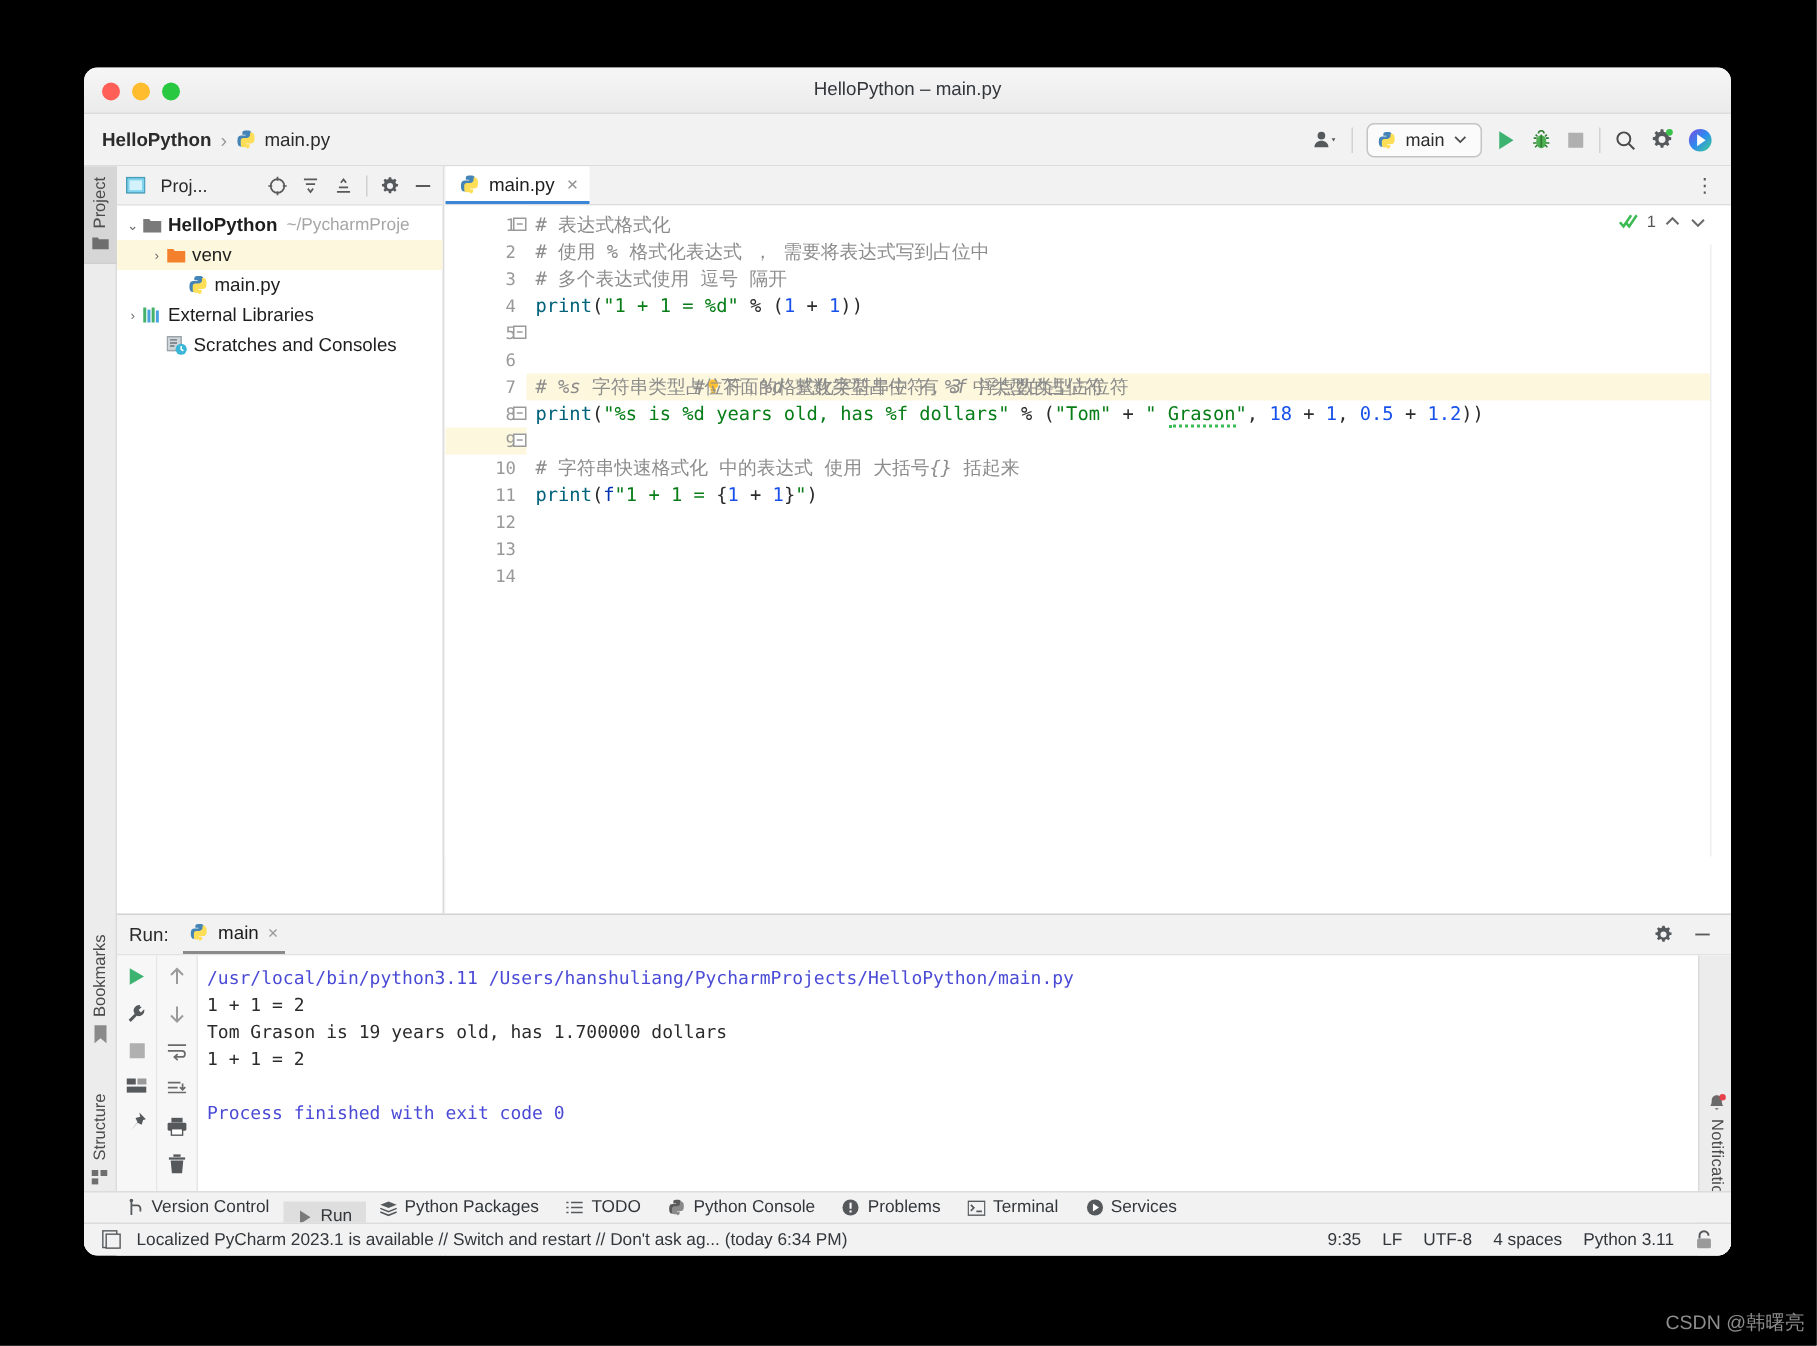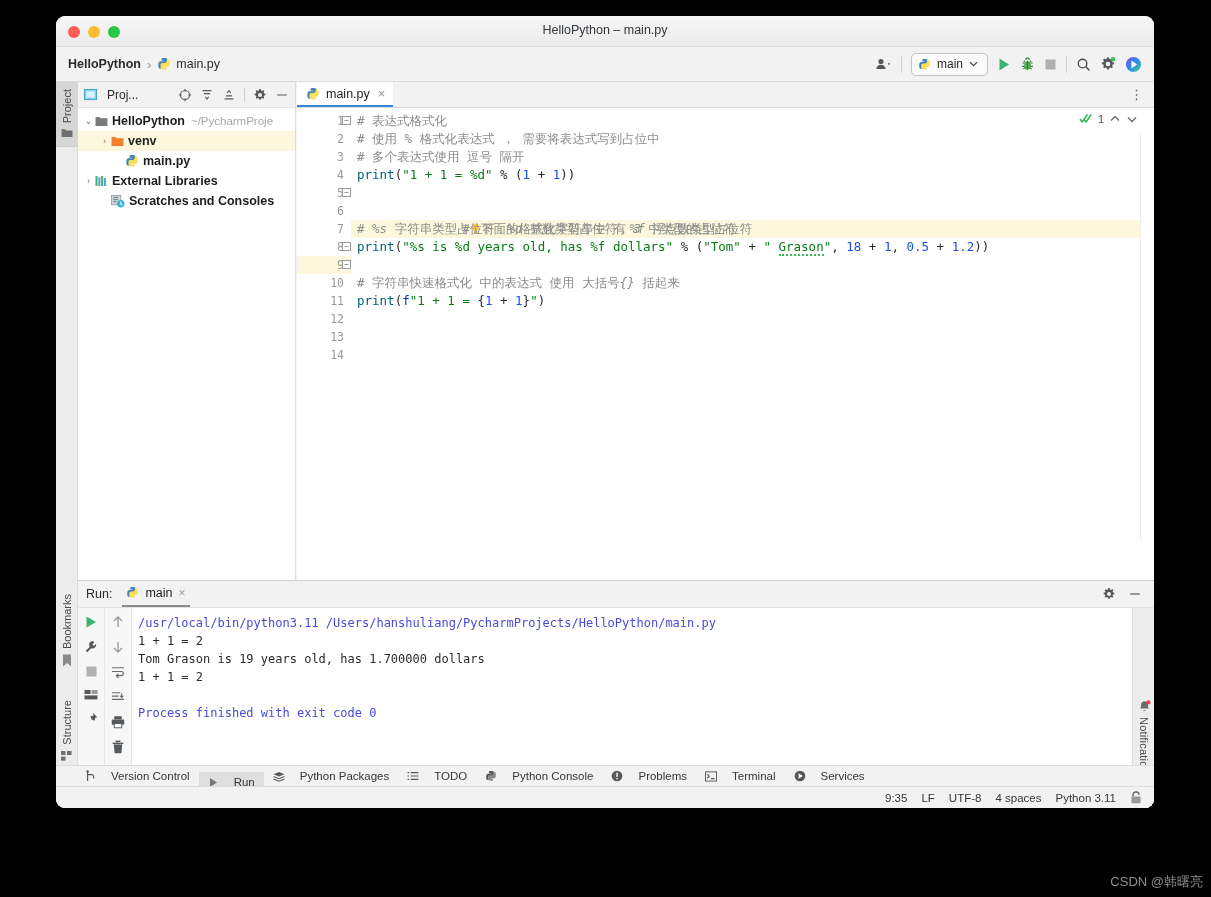--- a/index.html
+++ b/index.html
@@ -7,21 +7,21 @@
     margin: 0; padding: 0;
     width: 1211px; height: 897px;
     background: #000000;
     font-family: "Liberation Sans", sans-serif;
     overflow: hidden;
   }
   #root { position: relative; width: 1211px; height: 897px; background: #000; }
 
   
   #window {
-    position: absolute; left: 56px; top: 16px;
+    position: absolute; left: 56px; top: 45px;
     width: 1098px; height: 792px;
     background: #f2f2f2;
     border-radius: 9px;
     overflow: hidden;
     box-shadow: 0 6px 26px rgba(0,0,0,0.55);
   }
 
   
   #titlebar {
     position: relative; height: 31px;
@@ -91,21 +91,21 @@
   #pp-header {
     height: 26px; display: flex; align-items: center; gap: 8px;
     padding: 0 6px; border-bottom: 1px solid #e4e4e4; background: #f2f2f2;
   }
   #pp-title { font-size: 12px; color: #2b2b2b; margin-left: 2px; }
   #pp-header .sp { margin-left: auto; }
   #tree { padding-top: 3px; font-size: 12.5px; color: #1d1d1d; }
   .trow { display: flex; align-items: center; height: 20px; padding-left: 4px; white-space: nowrap; }
   .trow.sel { background: #fdf8dd; }
   .arrow { width: 13px; text-align: center; color: #6e6e6e; font-size: 9px; flex: 0 0 13px; }
-  .tlabel { margin-left: 4px; font-weight: bold; }
+  .tlabel { margin-left: 4px; }
   .tlabel.bold { font-weight: bold; }
   .tpath { color: #a6a6a6; margin-left: 6px; font-size: 11.5px; overflow: hidden; }
 
   
   #editor-area {
     position: absolute; left: 241px; top: 0; right: 0; height: 100%;
     background: #ffffff;
   }
   #tabbar { height: 26px; background: #f2f2f2; border-bottom: 1px solid #dcdcdc; display: flex; align-items: stretch; }
   #tab-main {
@@ -175,21 +175,21 @@
   
   #right-rail { position: absolute; right: 0; top: 0; width: 22px; height: 100%; background: #ececec; border-left: 1px solid #dcdcdc; }
   #notif { position: absolute; top: 92px; left: 0; width: 22px; display: flex; flex-direction: column; align-items: center; gap: 3px; font-size: 11px; color: #4a4a4a; }
 
   
   #tooltabs {
     position: absolute; left: 0; right: 0; bottom: 22px; height: 21px;
     background: #f2f2f2; border-top: 1px solid #dcdcdc;
     display: flex; align-items: center; gap: 0; padding-left: 20px;
   }
-  .ttab { display: flex; align-items: center; gap: 15px; padding: 0 9px; height: 21px; font-size: 11.5px; color: #33373b; }
+  .ttab { display: flex; align-items: center; gap: 5px; padding: 0 9px; height: 21px; font-size: 11.5px; color: #33373b; }
   .ttab.active { background: #dedede; margin-top: 12px; }
 
   
   #statusbar {
     position: absolute; left: 0; right: 0; bottom: 0; height: 22px;
     background: #f2f2f2; border-top: 1px solid #dcdcdc;
     display: flex; align-items: center; font-size: 11.5px; color: #33373b;
   }
   #sb-left { display: flex; align-items: center; gap: 10px; padding-left: 12px; }
   #sb-right { margin-left: auto; display: flex; align-items: center; gap: 14px; padding-right: 12px; }
@@ -618,20 +618,27 @@
       <div class="ttab">
         <svg width="12" height="12" viewBox="0 0 13 13">
             <circle cx="6.5" cy="6.5" r="5.8" fill="#55595c"></circle>
             <path d="M5 3.6l4.4 2.9L5 9.4z" fill="#fff"></path>
           </svg>
         <span>Services</span>
       </div>
     </div>
 
     <div id="statusbar">
+      <div id="sb-left">
+        <svg width="13" height="13" viewBox="0 0 14 14">
+          <rect x="0.6" y="0.6" width="10" height="12" fill="none" stroke="#55595c"></rect>
+          <rect x="3" y="3" width="10" height="10" fill="#f2f2f2" stroke="#55595c"></rect>
+        </svg>
+        <span>Localized PyCharm 2023.1 is available // Switch and restart // Don't ask ag... (today 6:34 PM)</span>
+      </div>
       <div id="sb-right">
         <span>9:35</span>
         <span>LF</span>
         <span>UTF-8</span>
         <span>4 spaces</span>
         <span>Python 3.11</span>
         <svg width="12" height="13" viewBox="0 0 12 13">
           <path d="M3 5.6V3.8a3 3 0 016 0" stroke="#55595c" stroke-width="1.3" fill="none"></path>
           <rect x="1.4" y="5.6" width="9.2" height="6.6" rx="1" fill="#9a9a9a"></rect>
         </svg>

